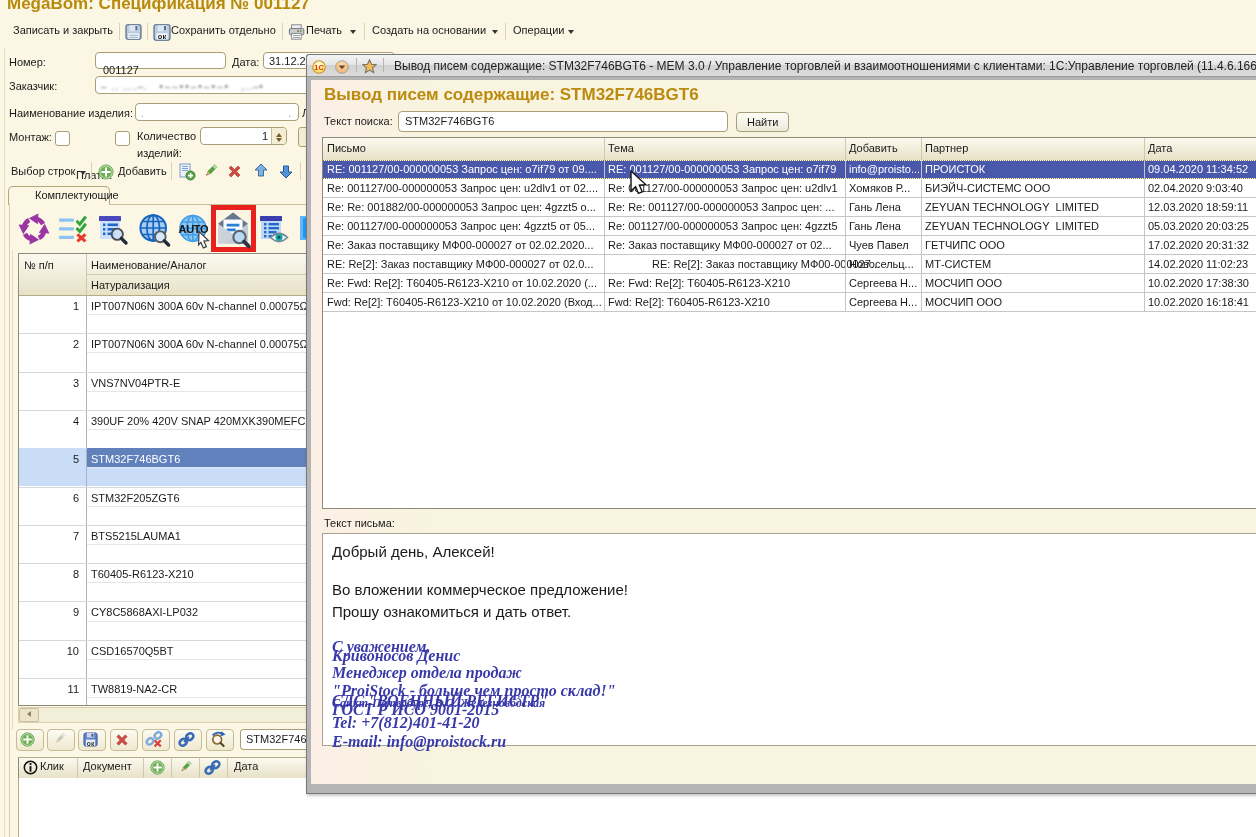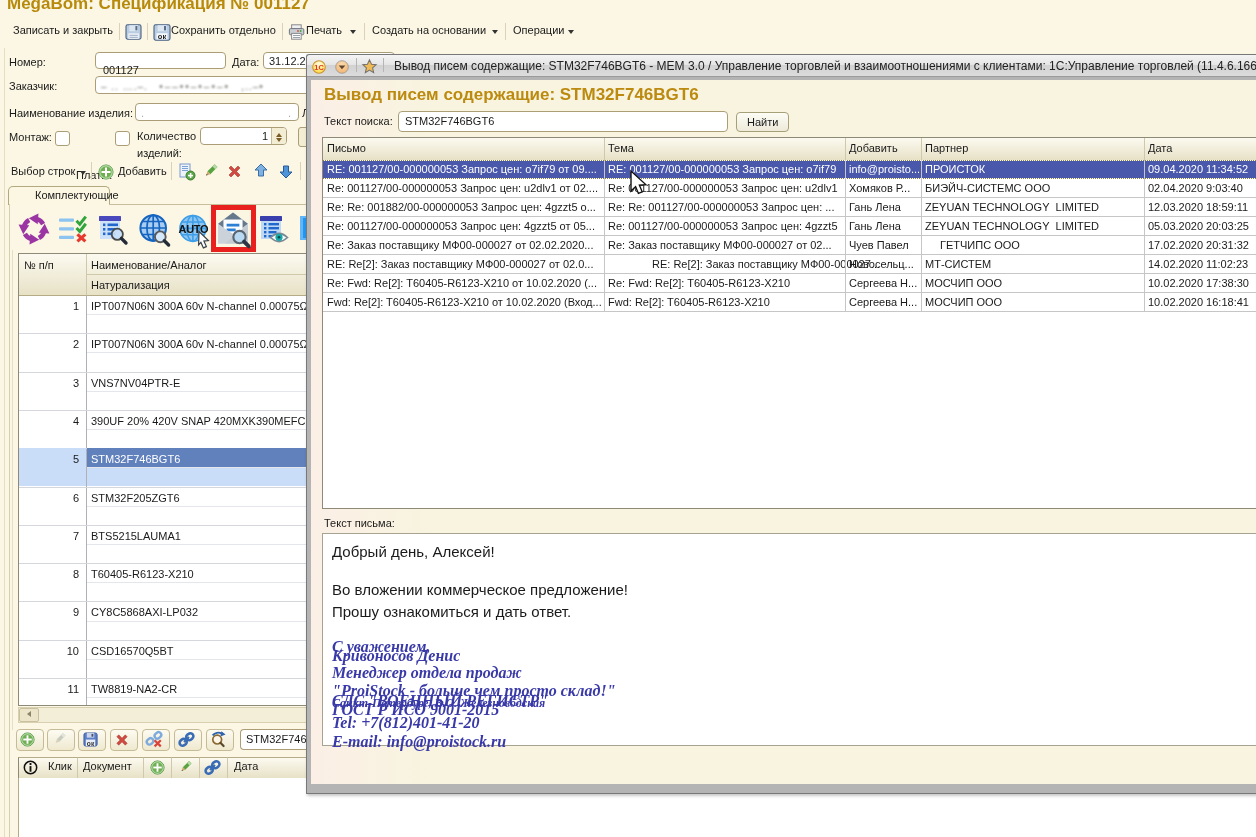--- a/index.html
+++ b/index.html
@@ -354,21 +354,21 @@
   <div class="lgh" style="left:78px;width:65px;"></div>
   <div class="lgh" style="left:144px;width:27px;"></div>
   <div class="lgh" style="left:172px;width:27px;"></div>
   <div class="lgh" style="left:200px;width:27px;"></div>
   <div class="lgh" style="left:228px;width:80px;"></div>
   <svg style="left:23px;top:760px;" width="15" height="15" viewBox="0 0 16 16">
     <circle cx="8" cy="8" r="6.6" fill="none" stroke="#111" stroke-width="1.6"></circle>
     <rect x="7" y="6.5" width="2" height="6" fill="#111"></rect>
       <rect x="7" y="3.2" width="2" height="2.2" fill="#111"></rect>
   </svg>
-  <div class="lbl" style="left:48px;top:760px;text-align:center;">Клик</div>
+  <div class="lbl" style="left:40px;top:760px;text-align:center;">Клик</div>
   <div class="lbl" style="left:83px;top:760px;">Документ</div>
   <svg style="left:150px;top:760px;" width="15" height="15" viewBox="0 0 16 16">
     <circle cx="8" cy="8" r="7" fill="#6fae53" stroke="#4a8a3a" stroke-width="1"></circle>
     <circle cx="8" cy="8" r="6.2" fill="none" stroke="#a9d59a" stroke-width="1.4"></circle>
     <rect x="7" y="3.5" width="2" height="9" fill="#fff"></rect>
       <rect x="3.5" y="7" width="9" height="2" fill="#fff"></rect>
   </svg>
   <svg style="left:178px;top:760px;" width="14" height="14" viewBox="0 0 16 16">
     <g transform="rotate(45 8 8)">
         <rect x="6.5" y="0" width="4" height="10" fill="#58a33f"></rect>
@@ -474,21 +474,21 @@
       <div class="abs" style="left:0;top:78px;width:934px;height:1px;background:#c6c6c6;"></div>
       <div class="lbl" style="left:4px;top:82px;font-size:11px;width:275px;overflow:hidden;">Re: 001127/00-000000053 Запрос цен: 4gzzt5 от 05...</div>
       <div class="lbl" style="left:285px;top:82px;font-size:11px;width:235px;overflow:hidden;">Re: 001127/00-000000053 Запрос цен: 4gzzt5</div>
       <div class="lbl" style="left:526px;top:82px;font-size:11px;width:70px;overflow:hidden;">Гань Лена</div>
       <div class="lbl" style="left:602px;top:82px;font-size:11px;width:217px;overflow:hidden;">ZEYUAN TECHNOLOGY&nbsp;&nbsp;LIMITED</div>
       <div class="lbl" style="left:825px;top:82px;font-size:11px;width:107px;overflow:hidden;">05.03.2020 20:03:25</div>
       <div class="abs" style="left:0;top:97px;width:934px;height:1px;background:#c6c6c6;"></div>
       <div class="lbl" style="left:4px;top:101px;font-size:11px;width:275px;overflow:hidden;">Re: Заказ поставщику МФ00-000027 от 02.02.2020...</div>
       <div class="lbl" style="left:285px;top:101px;font-size:11px;width:235px;overflow:hidden;">Re: Заказ поставщику МФ00-000027 от 02...</div>
       <div class="lbl" style="left:526px;top:101px;font-size:11px;width:70px;overflow:hidden;">Чуев Павел</div>
-      <div class="lbl" style="left:602px;top:101px;font-size:11px;width:217px;overflow:hidden;margin-left:15px;">ГЕТЧИПС ООО</div>
+      <div class="lbl" style="left:602px;top:101px;font-size:11px;width:217px;overflow:hidden;">ГЕТЧИПС ООО</div>
       <div class="lbl" style="left:825px;top:101px;font-size:11px;width:107px;overflow:hidden;">17.02.2020 20:31:32</div>
       <div class="abs" style="left:0;top:116px;width:934px;height:1px;background:#c6c6c6;"></div>
       <div class="lbl" style="left:4px;top:120px;font-size:11px;width:275px;overflow:hidden;">RE: Re[2]: Заказ поставщику МФ00-000027 от 02.0...</div>
       <div class="lbl" style="left:285px;top:120px;font-size:11px;width:235px;overflow:hidden;padding-left:44px;">RE: Re[2]: Заказ поставщику МФ00-000027...</div>
       <div class="lbl" style="left:526px;top:120px;font-size:11px;width:70px;overflow:hidden;">Новосельц...</div>
       <div class="lbl" style="left:602px;top:120px;font-size:11px;width:217px;overflow:hidden;">МТ-СИСТЕМ</div>
       <div class="lbl" style="left:825px;top:120px;font-size:11px;width:107px;overflow:hidden;">14.02.2020 11:02:23</div>
       <div class="abs" style="left:0;top:135px;width:934px;height:1px;background:#c6c6c6;"></div>
       <div class="lbl" style="left:4px;top:139px;font-size:11px;width:275px;overflow:hidden;">Re: Fwd: Re[2]: T60405-R6123-X210 от 10.02.2020 (...</div>
       <div class="lbl" style="left:285px;top:139px;font-size:11px;width:235px;overflow:hidden;">Re: Fwd: Re[2]: T60405-R6123-X210</div>

